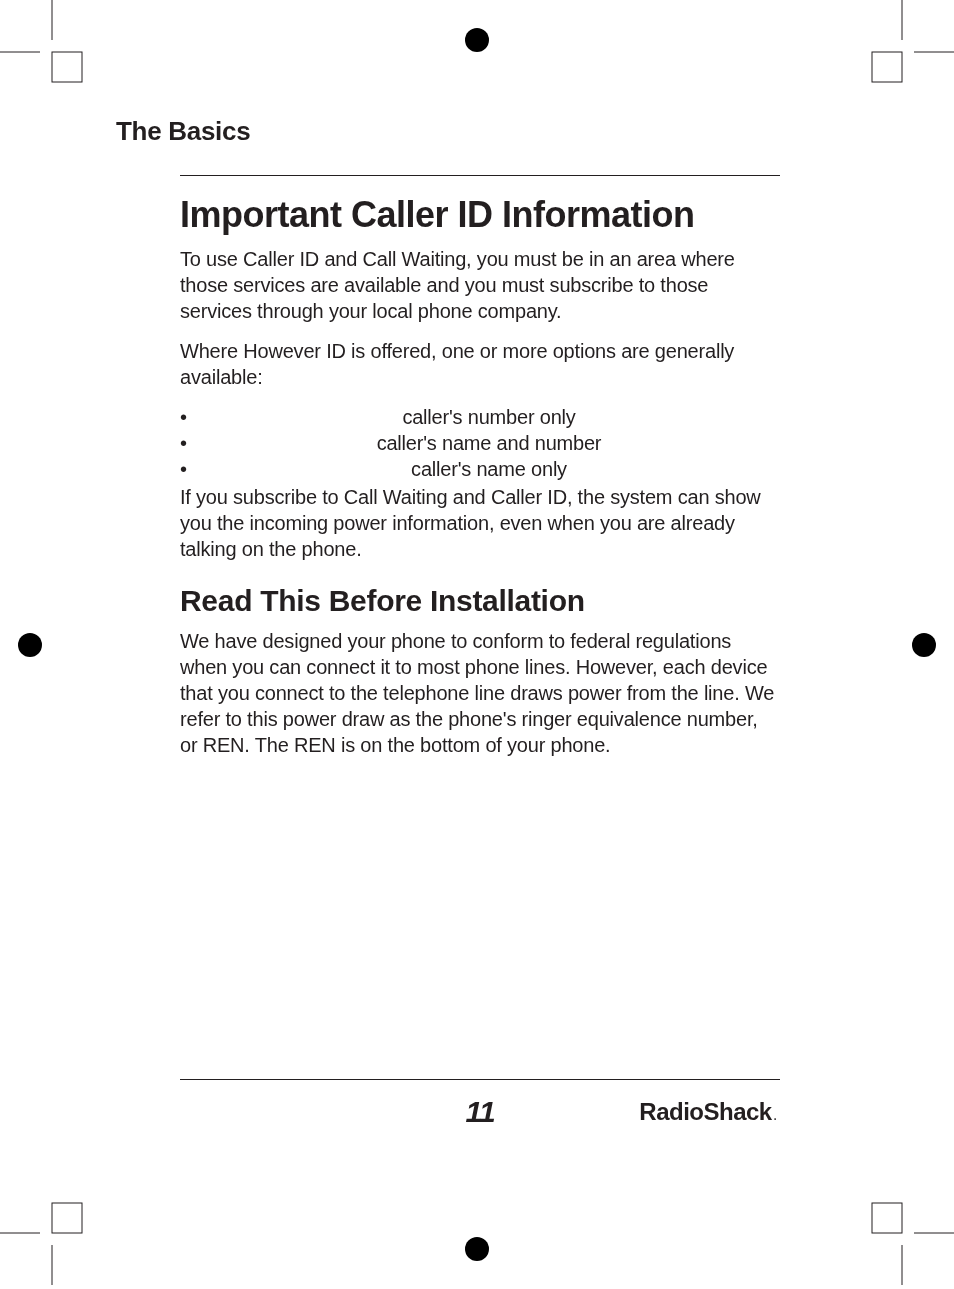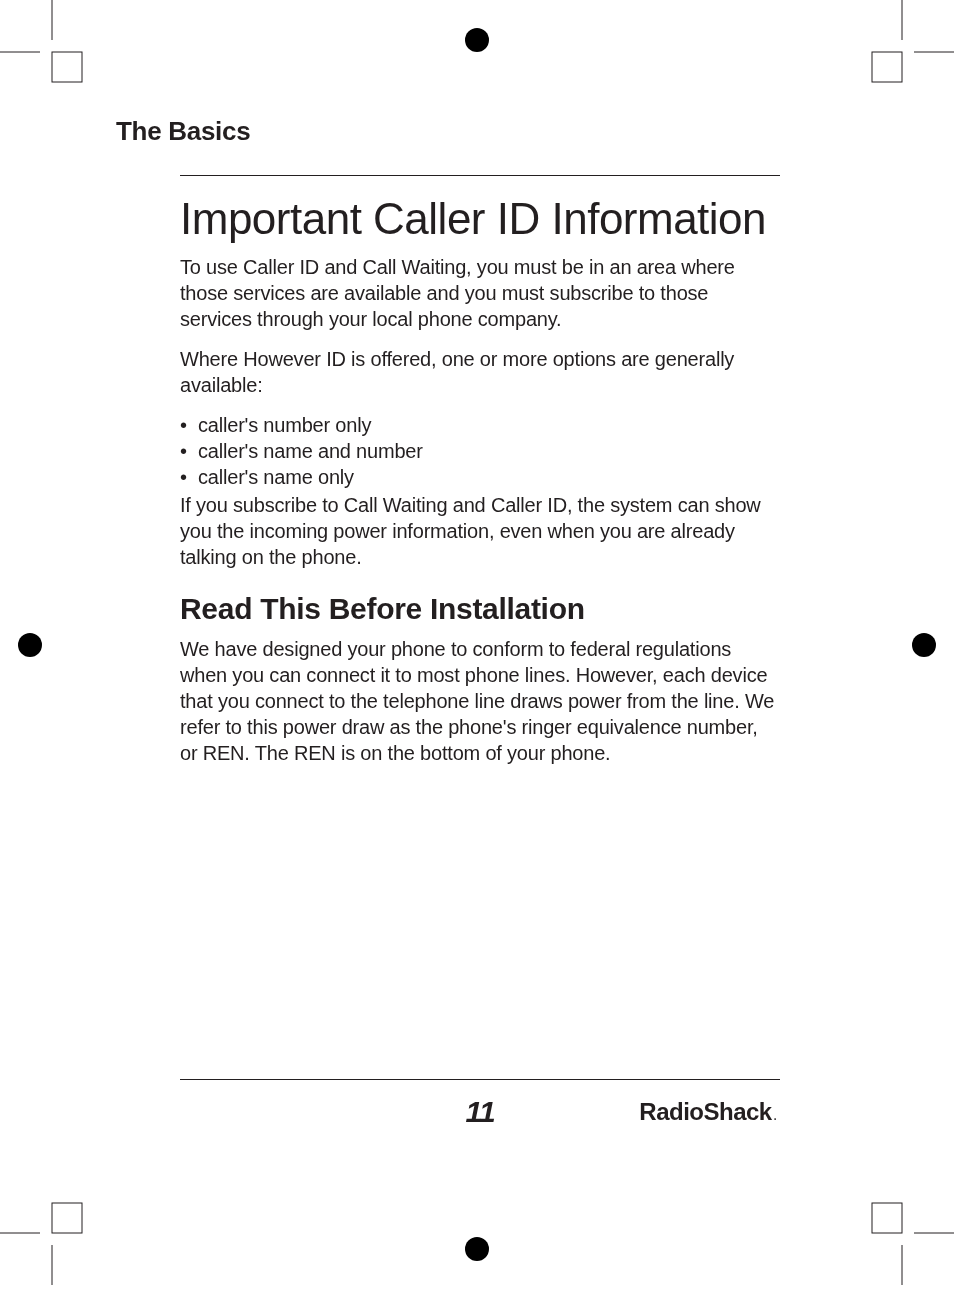--- a/index.html
+++ b/index.html
@@ -30,40 +30,41 @@
       font-size: 26px;
       letter-spacing: -0.3px;
     }
     .hr-top {
       border: none;
       border-top: 1.5px solid #231f20;
       margin: 0 0 18px 0;
       width: 600px;
     }
     .h1 {
-      font-weight: 400;
-      font-size: 44px;
+      font-weight: 700;
+      font-size: 36px;
       letter-spacing: -0.5px;
       margin-bottom: 10px;
     }
     .p {
       font-size: 20px;
       line-height: 1.3;
       margin-bottom: 14px;
       letter-spacing: -0.2px;
     }
     .bullets {
       margin-bottom: 2px;
     }
     .bullets .li {
       font-size: 20px;
       line-height: 1.3;
       padding-left: 18px;
       position: relative;
       letter-spacing: -0.2px;
+      text-align: center;
     }
     .bullets .li::before {
       content: "•";
       position: absolute;
       left: 0;
       top: 0;
     }
     .h2 {
       font-weight: 800;
       font-size: 30px;

